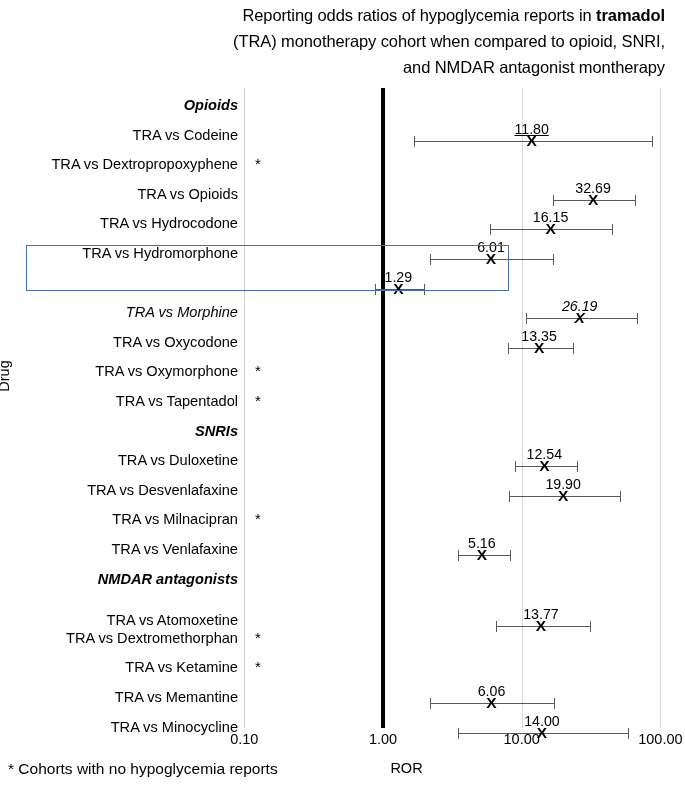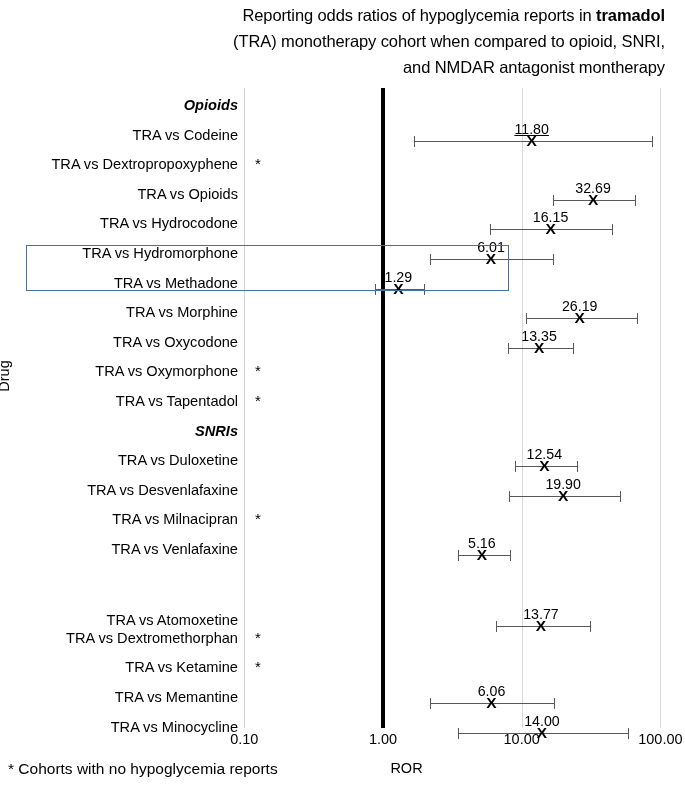--- a/index.html
+++ b/index.html
@@ -148,28 +148,27 @@
       </div>
       <div class="row" style="top: 150px;">
         <div class="rowlabel">TRA vs Hydromorphone</div>
         <div class="ci" style="left: 430.494px; width: 122.456px;"></div>
         <div class="cap" style="left: 430.494px;"></div>
         <div class="cap" style="left: 552.95px;"></div>
         <div class="marker" style="left: 491.03px;">X</div>
         <div class="valuelabel" style="left: 491.03px;">6.01</div>
       </div>
       <div class="row" style="top: 179.6px;">
-        <div class="rowlabel">TRA vs Methadone</div>
         <div class="ci" style="left: 374.611px; width: 49.2311px;"></div>
         <div class="cap" style="left: 374.611px;"></div>
         <div class="cap" style="left: 423.842px;"></div>
         <div class="marker" style="left: 398.339px;">X</div>
         <div class="valuelabel" style="left: 398.339px;">1.29</div>
       </div>
-      <div class="row" style="top: 209.2px;">
+      <div class="row" style="top: 209.2px; font-style: italic;">
         <div class="rowlabel">TRA vs Morphine</div>
         <div class="ci" style="left: 526.336px; width: 110.833px;"></div>
         <div class="cap" style="left: 526.336px;"></div>
         <div class="cap" style="left: 637.169px;"></div>
         <div class="marker" style="left: 579.695px;">X</div>
         <div class="valuelabel" style="left: 579.695px;">26.19</div>
       </div>
       <div class="row" style="top: 238.8px;">
         <div class="rowlabel">TRA vs Oxycodone</div>
         <div class="ci" style="left: 508.259px; width: 64.6517px;"></div>
@@ -210,20 +209,23 @@
         <div class="star">*</div>
       </div>
       <div class="row" style="top: 446px;">
         <div class="rowlabel">TRA vs Venlafaxine</div>
         <div class="ci" style="left: 458.462px; width: 51.2837px;"></div>
         <div class="cap" style="left: 458.462px;"></div>
         <div class="cap" style="left: 509.746px;"></div>
         <div class="marker" style="left: 481.845px;">X</div>
         <div class="valuelabel" style="left: 481.845px;">5.16</div>
       </div>
+      <div class="row" style="top: 475.6px;">
+        <div class="rowlabel group">NMDAR antagonists</div>
+      </div>
       <div class="row" style="top: 505.2px; margin-top: 12px;">
         <div class="rowlabel">TRA vs Atomoxetine</div>
         <div class="ci" style="left: 495.751px; width: 94.1008px;"></div>
         <div class="cap" style="left: 495.751px;"></div>
         <div class="cap" style="left: 589.852px;"></div>
         <div class="marker" style="left: 540.97px;">X</div>
         <div class="valuelabel" style="left: 540.97px;">13.77</div>
       </div>
       <div class="row" style="top: 534.8px;">
         <div class="rowlabel">TRA vs Dextromethorphan</div>

